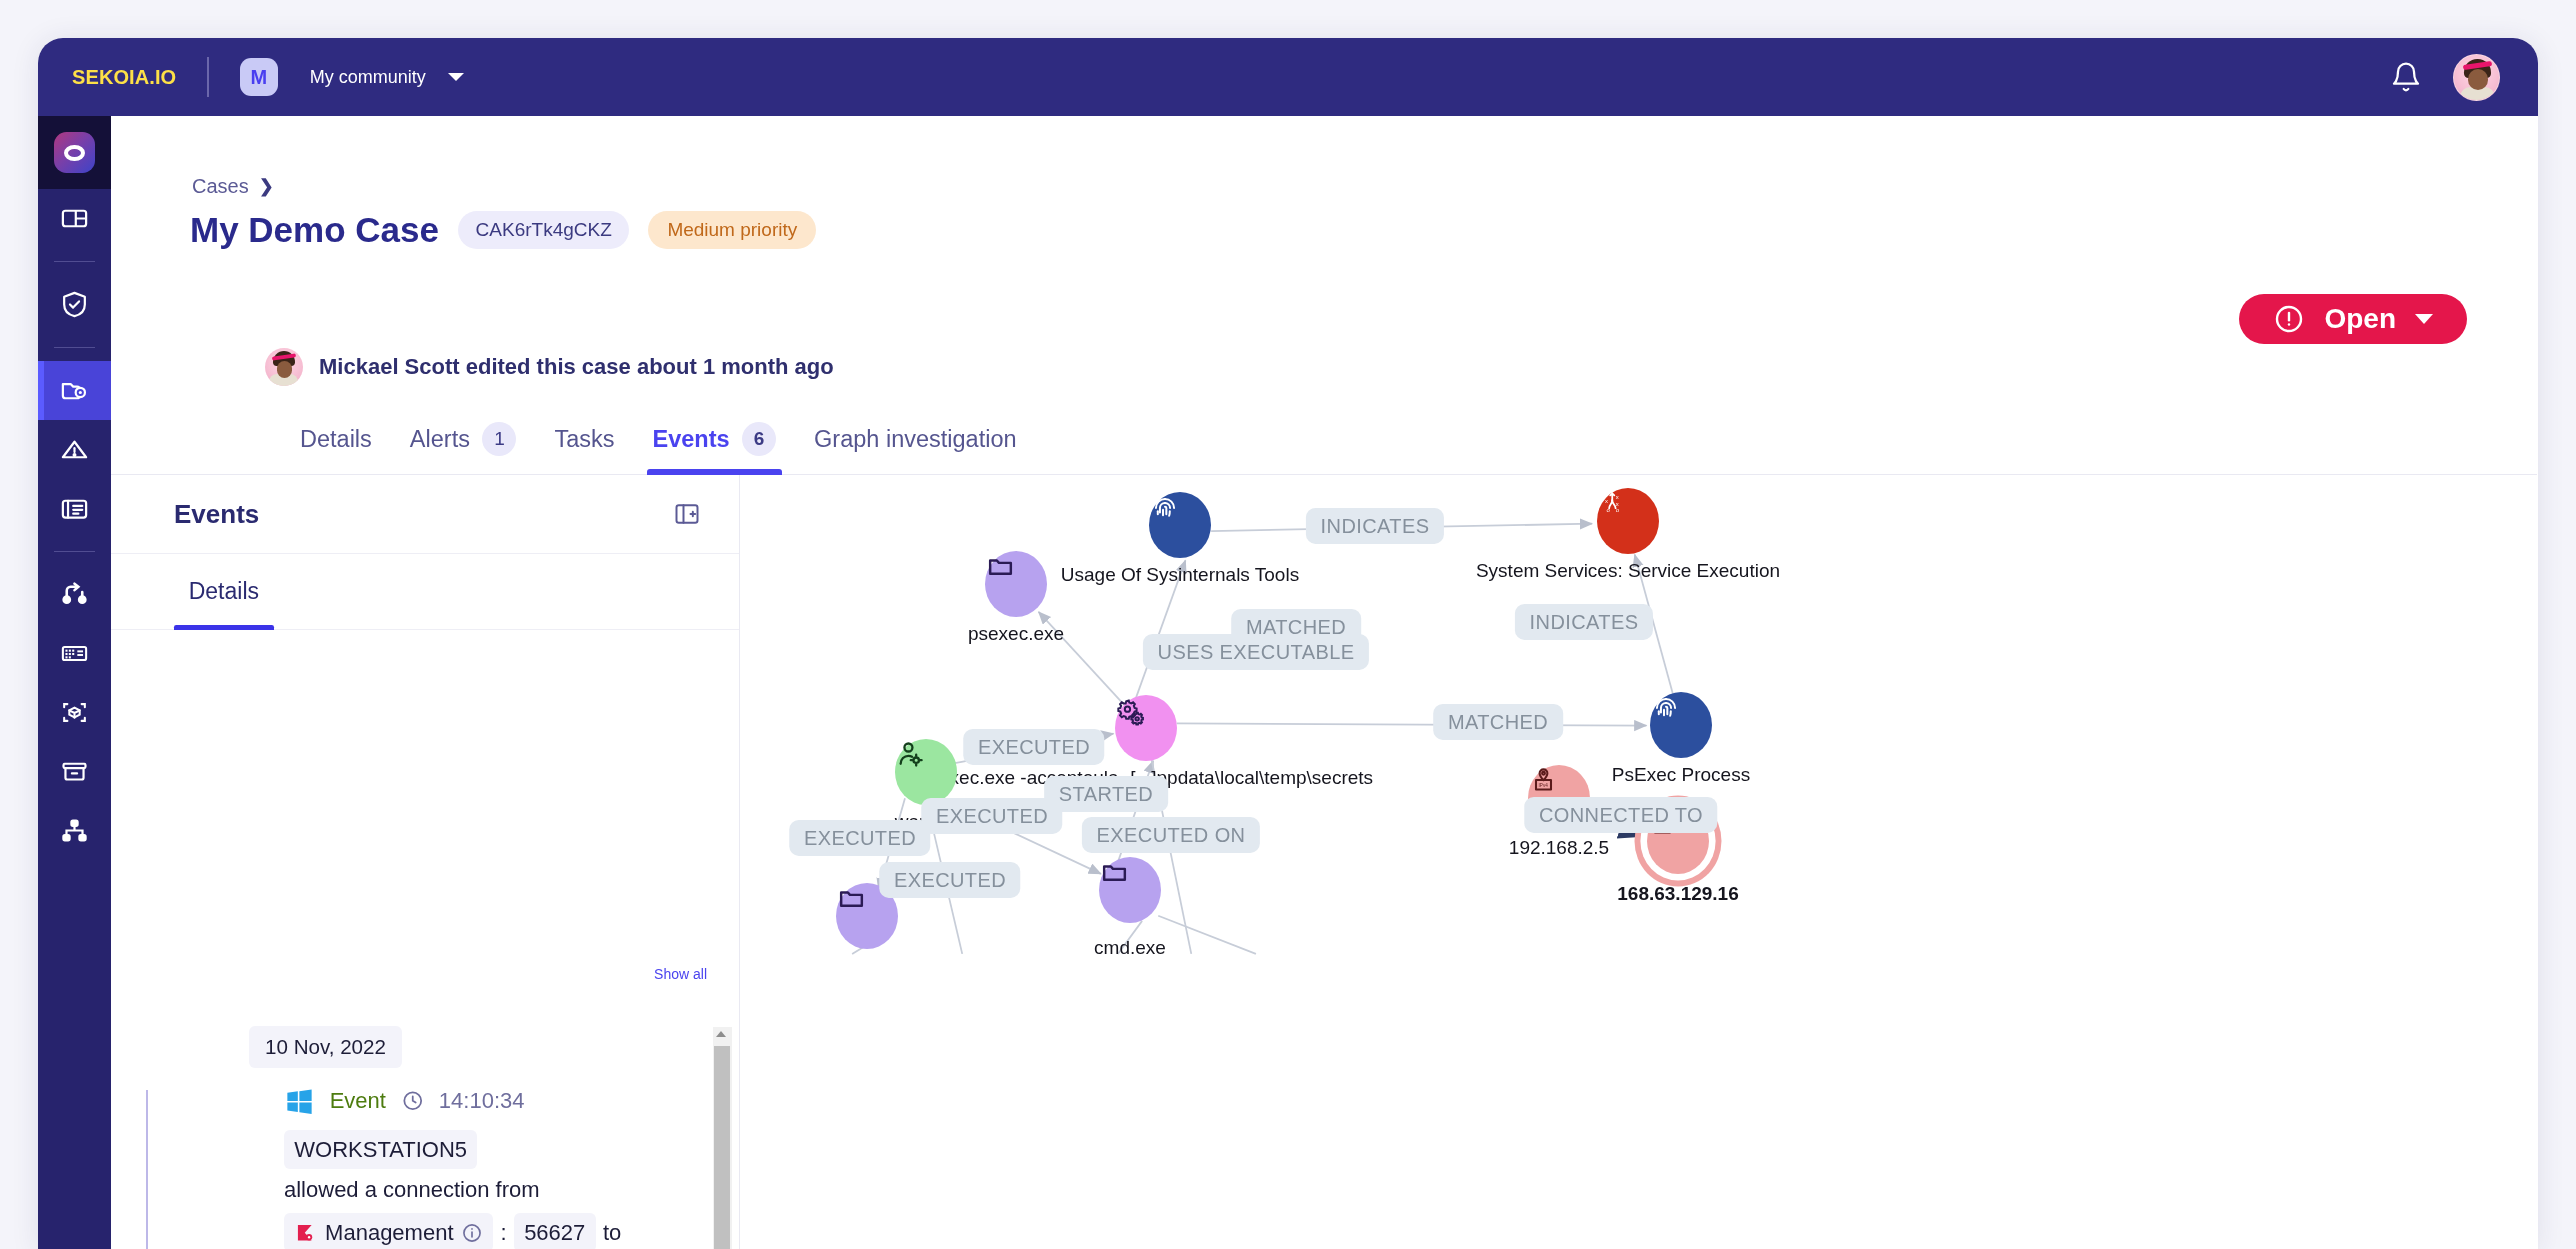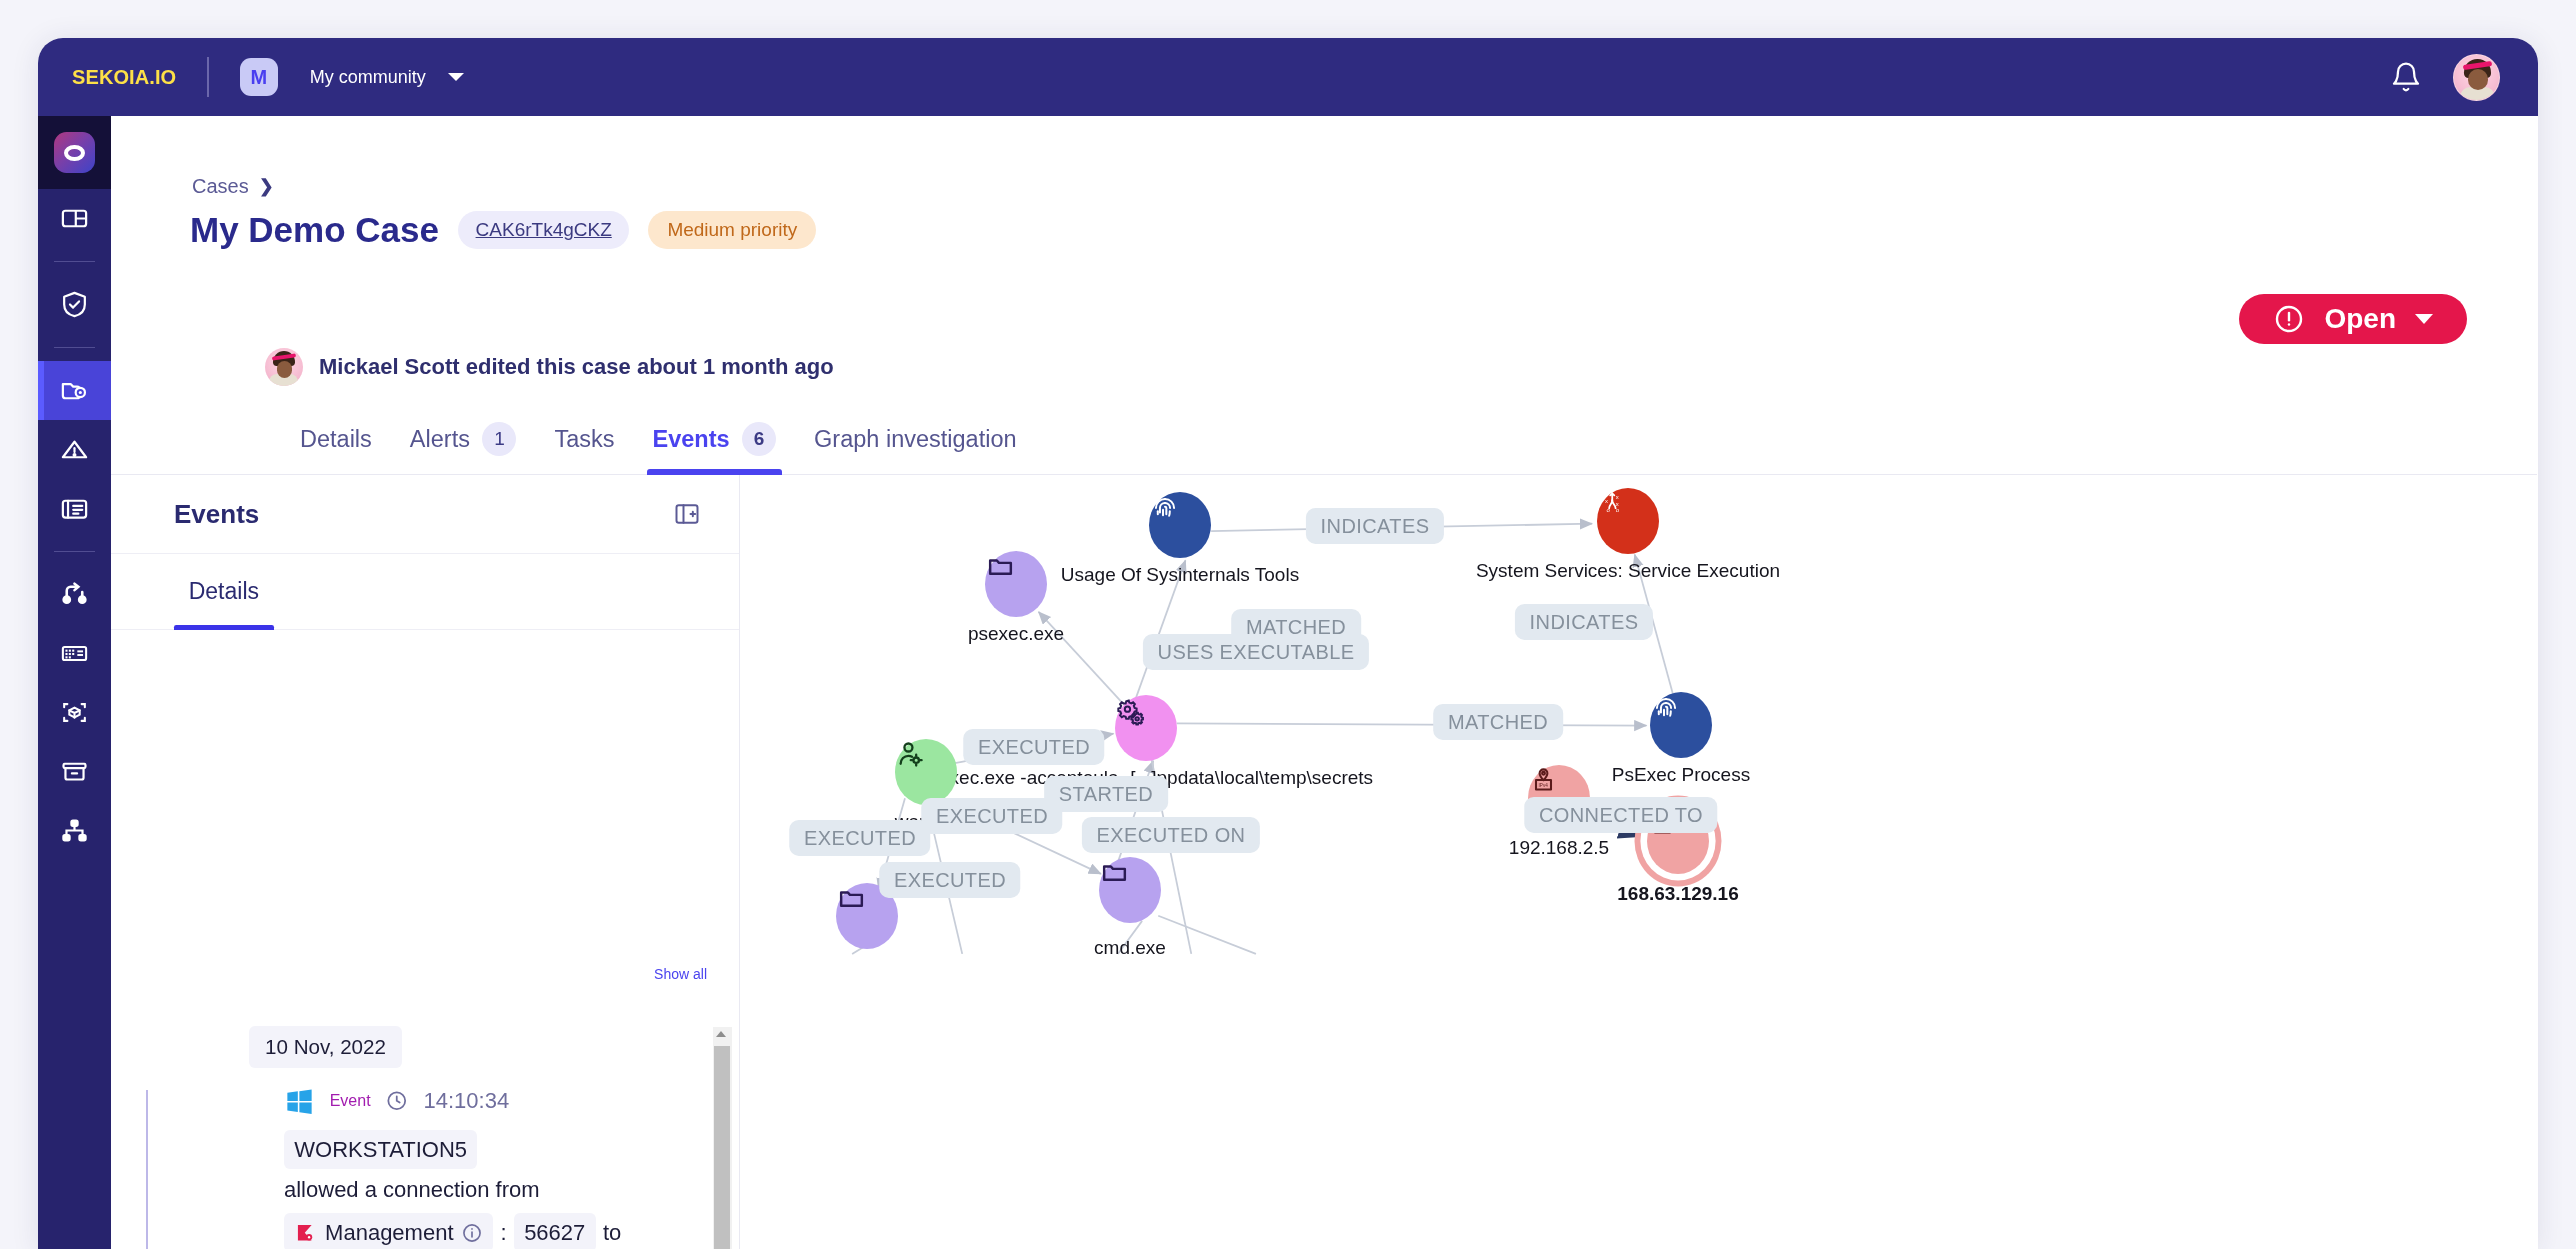--- a/index.html
+++ b/index.html
@@ -102,21 +102,21 @@
   #case-header{ position:absolute; left:0; top:0; width:2426px; height:214px; }
   #breadcrumb{
     position:absolute; left:81px; top:59px;
     font-size:20px; color:#5b5a95; display:flex; align-items:center; gap:10.3px;
   }
   #breadcrumb .chev{ font-size:17.6px; font-weight:700; color:#3b3a80;}
   #title-row{ position:absolute; left:79px; top:94px; display:flex; align-items:center; gap:19px;}
   #case-title{ font-size:35px; font-weight:800; color:#2a2a8c; }
   #case-id{
     background:#edecfb; color:#3b3a80; font-size:19px;
-    padding:8px 17.6px; border-radius:19px;text-decoration:underline;
+    padding:8px 17.6px; border-radius:19px;
   }
   #case-priority{
     background:#fde7cd; color:#c0681a; font-size:19px;
     padding:8px 19px; border-radius:19px;
   }
   #meta-row{ position:absolute; left:154px; top:232px; display:flex; align-items:center; gap:16px;font-weight:bold; }
   #meta-avatar{
     width:38px;height:38px;border-radius:50%;
     background: radial-gradient(circle at 50% 38%, #ffd9e5 0%, #f7c0d4 55%, #efa9c4 100%);
     position:relative; overflow:hidden; flex:none;
@@ -193,21 +193,21 @@
   #event-list{
     position:absolute; left:138px; top:607px;
     width:485px; height:527px; overflow:hidden;
   }
   #timeline-axis{
     position:absolute; left:35px; top:615px; width:2.2px; height:518px; background:#bdb8e8;
   }
   .ev{ position:relative; padding-left:35px; margin-bottom:19px; }
   .ev-head{ display:flex;align-items:center; gap:14.7px; height:38px;}
   .win-ico{ width:31px;height:31px; flex:none; }
-  .ev-kind{ font-size:16px; color:#a21caf; }
+  .ev-kind{ font-size:22px; color:#4d7c0f; }
   .clock-ico{ width:23.5px;height:23.5px; }
   .ev-time{ font-size:22px; color:#6f6e9d; }
   .ev-line{ display:flex;align-items:center; flex-wrap:wrap; gap:7.3px; margin-top:10.3px; }
   .chip{
     background:#f3f3fa; color:#1d1d38; font-size:22px;
     padding:6.6px 10.3px; border-radius:5.9px; white-space:nowrap;
   }
   .plain{ font-size:22px; color:#1d1d38; }
   .chip.with-ico{ display:flex;align-items:center;gap:7.3px; }
 

